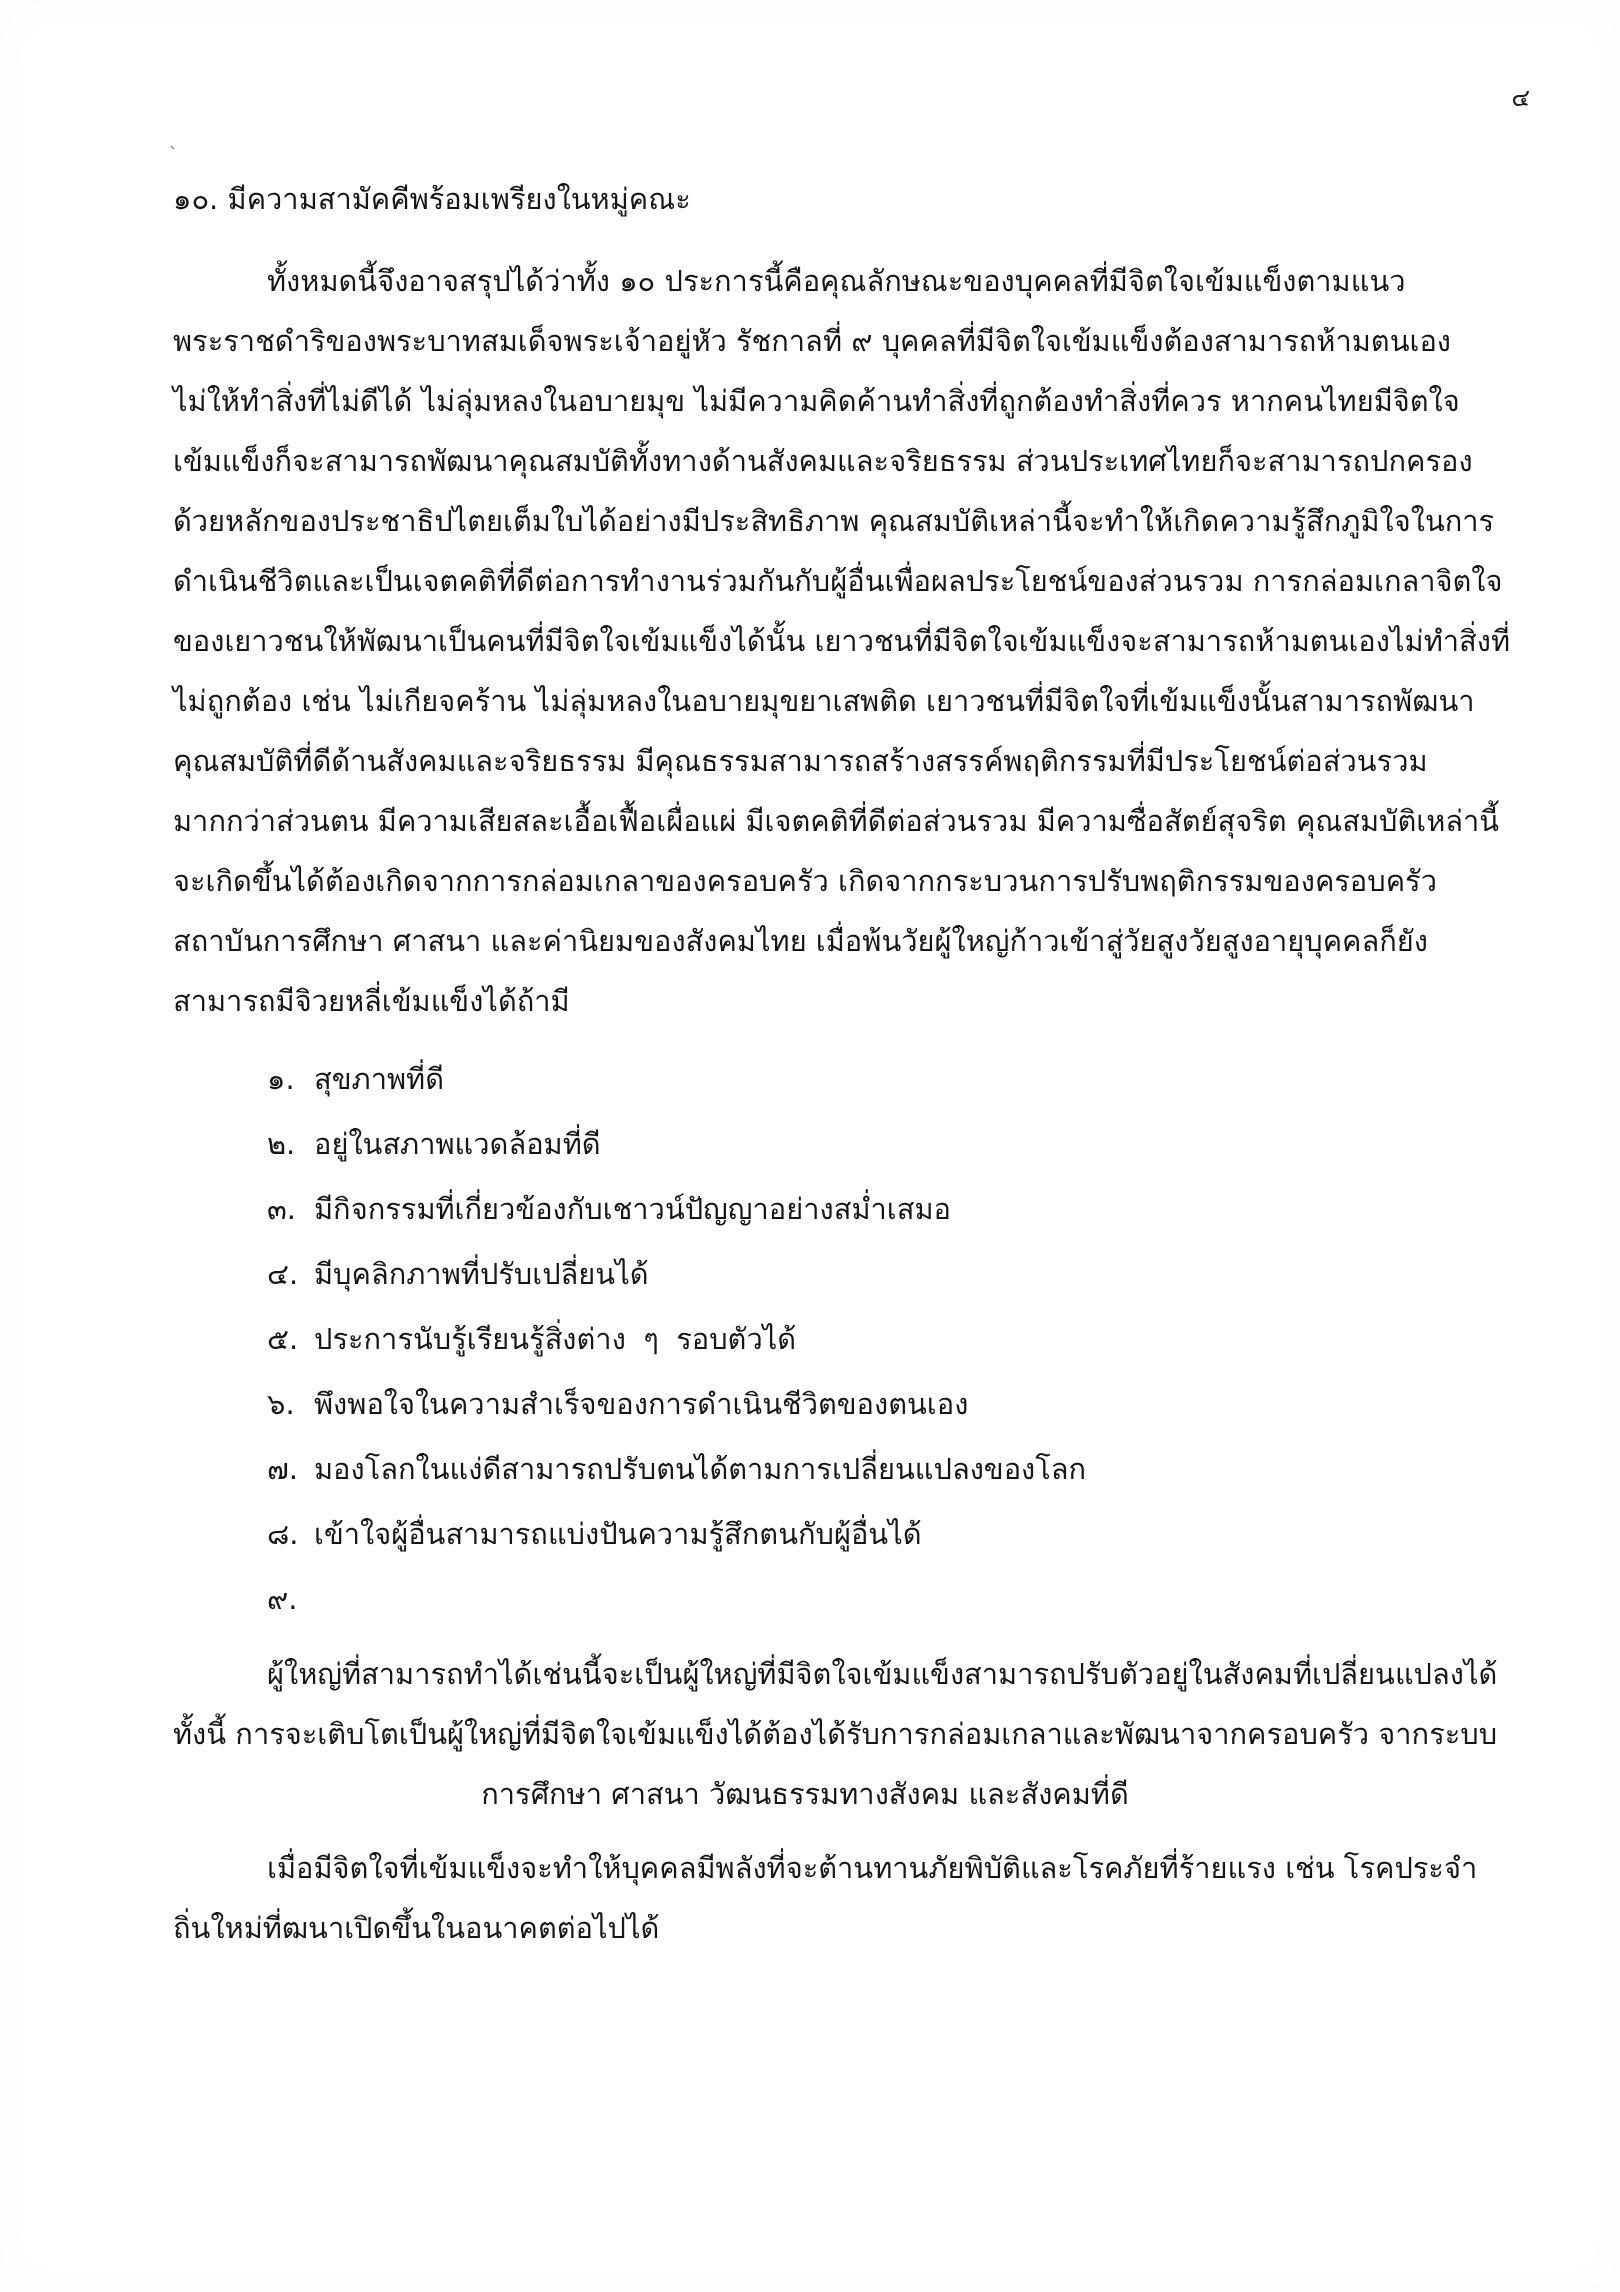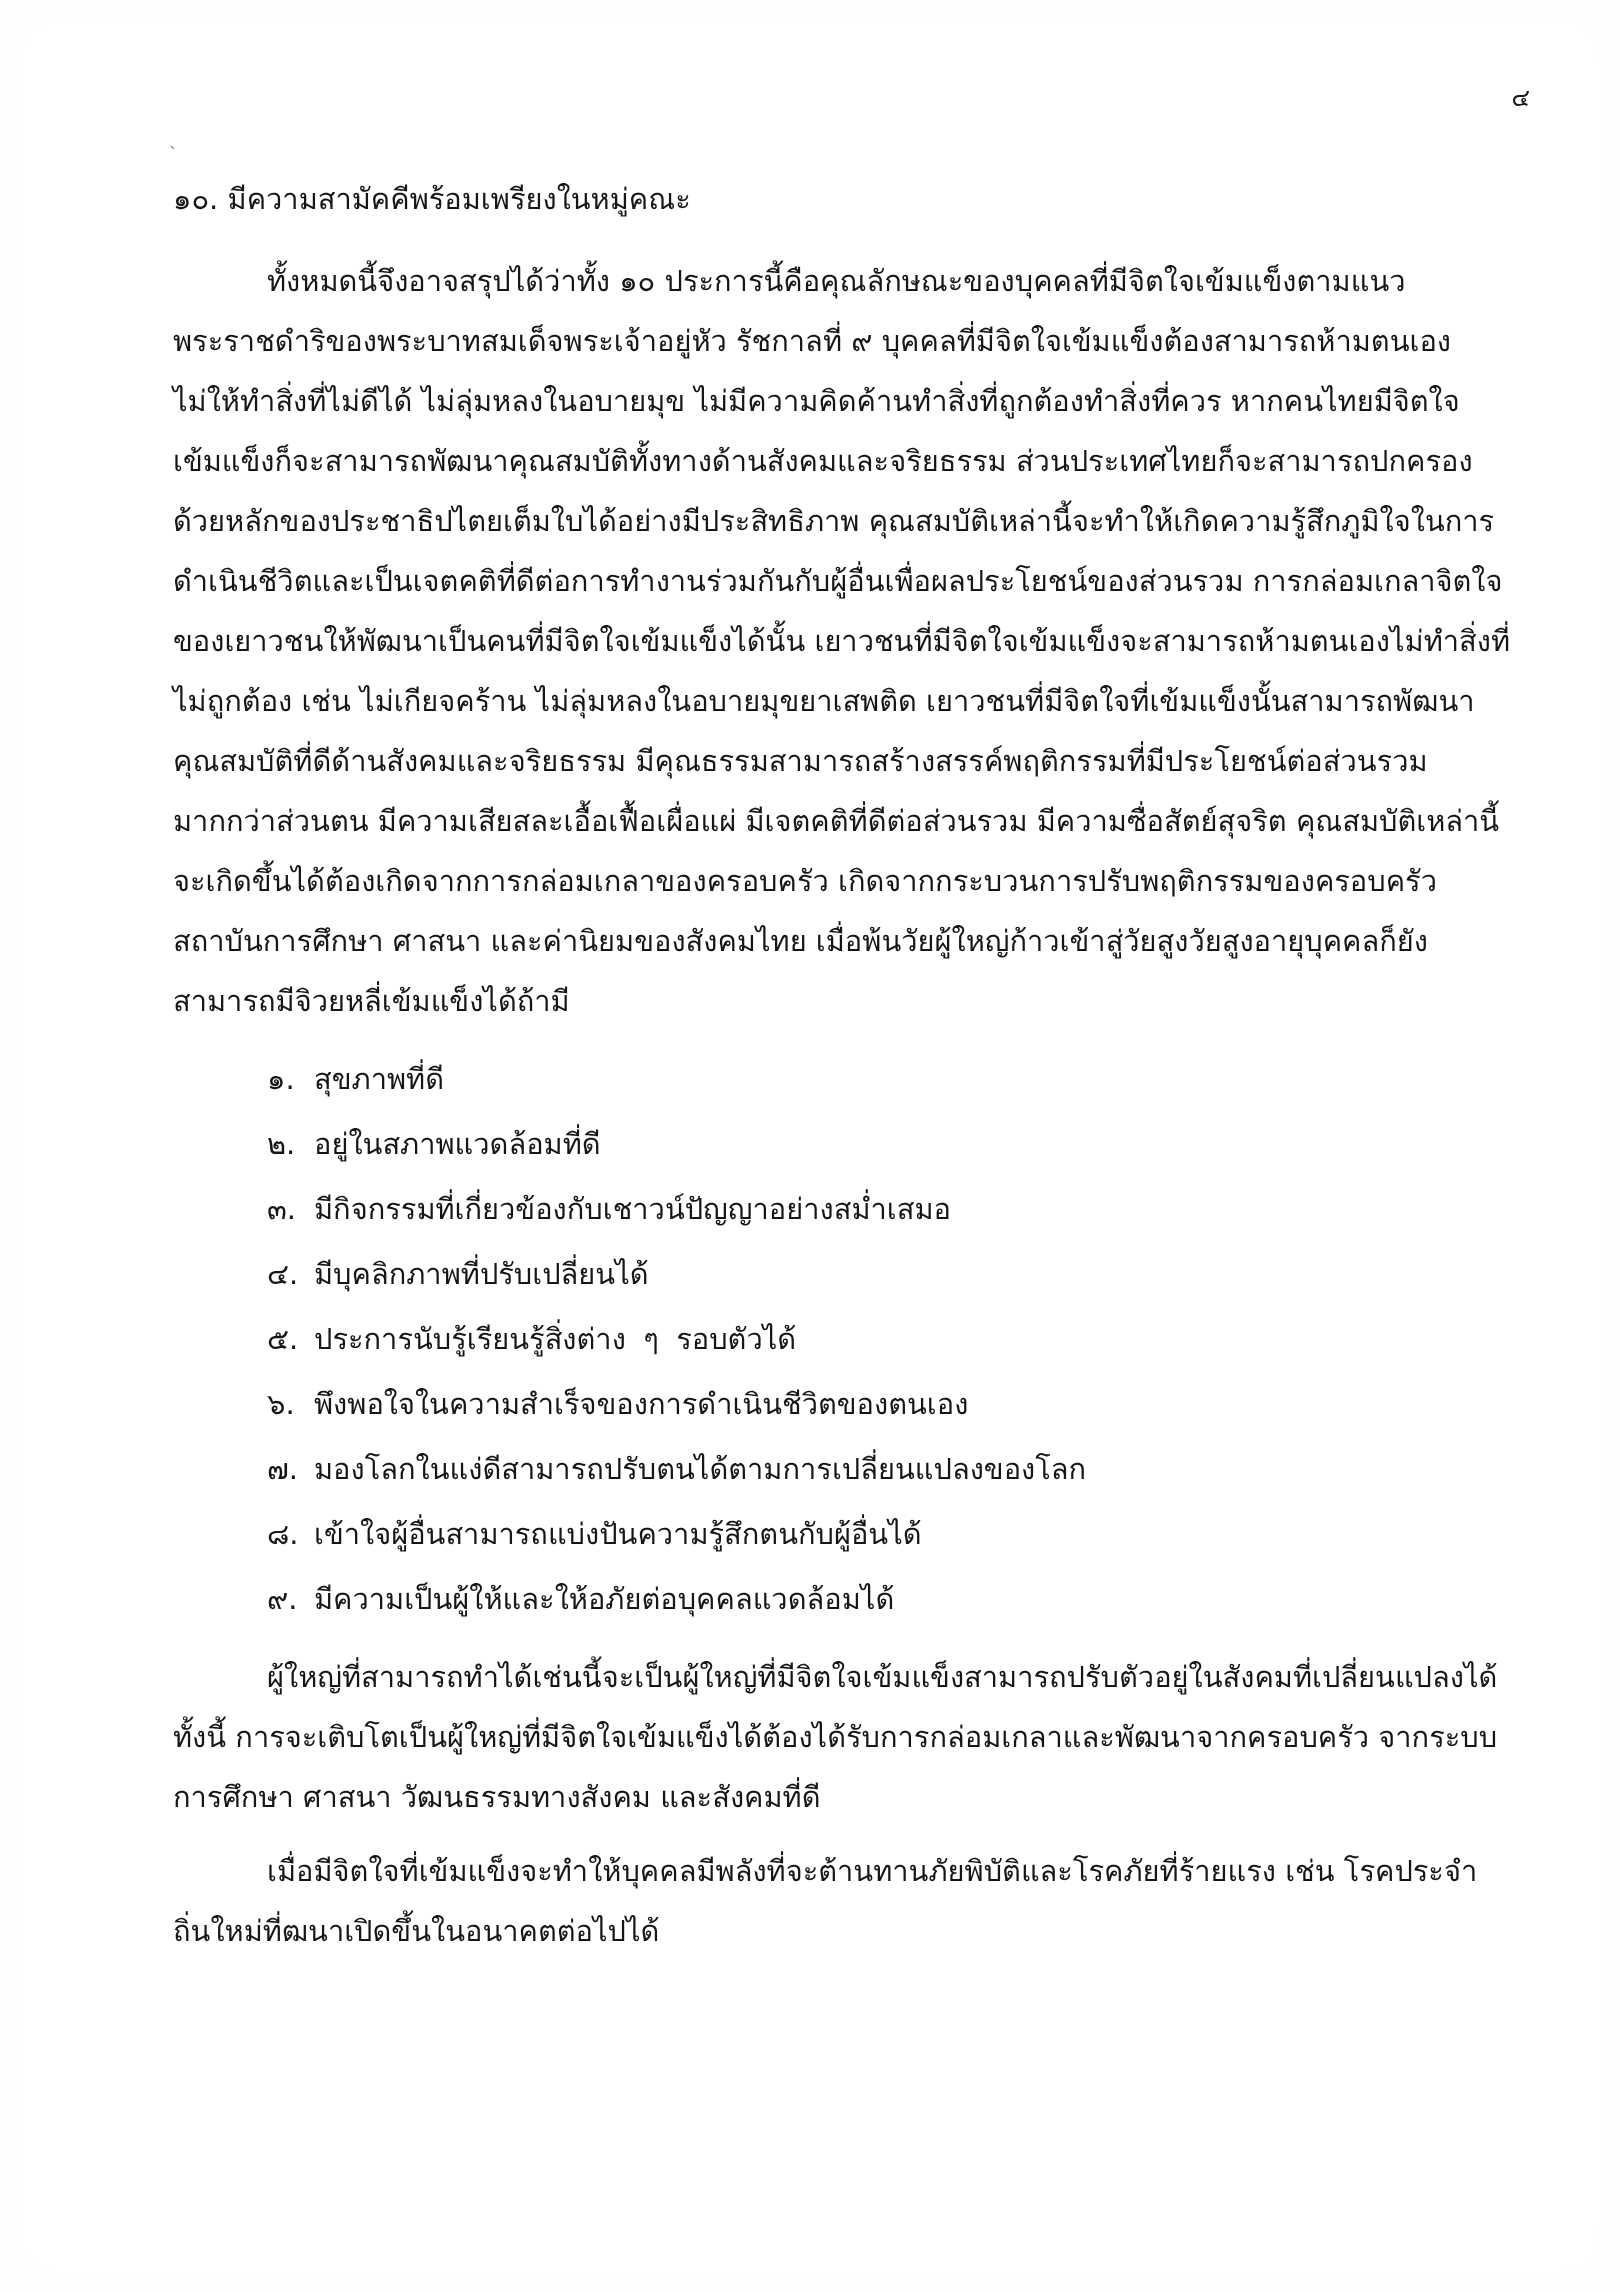--- a/index.html
+++ b/index.html
@@ -93,20 +93,21 @@
     min-width: 47px;
     flex: 0 0 auto;
   }
   .numbered-list li .txt {
     flex: 1 1 auto;
     font-family: Liberation Mono, monospace;
   }
 
   .para.tail {
     margin-top: 13.7px;
+    text-align: center;
   }
   .para.tail2 {
     margin-top: 13.7px;
   }
 </style>
 </head>
 <body>
 
 <div class="page">
 
@@ -162,21 +163,20 @@
       <li>
         <span class="num">๗.</span>
         <span class="txt">มองโลกในแง่ดีสามารถปรับตนได้ตามการเปลี่ยนแปลงของโลก</span>
       </li>
       <li>
         <span class="num">๘.</span>
         <span class="txt">เข้าใจผู้อื่นสามารถแบ่งปันความรู้สึกตนกับผู้อื่นได้</span>
       </li>
       <li>
         <span class="num">๙.</span>
-        <span class="txt">มีความเป็นผู้ให้และให้อภัยต่อบุคคลแวดล้อมได้</span>
       </li>
     </ol>
 
     <div class="body-text para tail">
       <span class="line indent">ผู้ใหญ่ที่สามารถทำได้เช่นนี้จะเป็นผู้ใหญ่ที่มีจิตใจเข้มแข็งสามารถปรับตัวอยู่ในสังคมที่เปลี่ยนแปลงได้</span>
       <span class="line">ทั้งนี้ การจะเติบโตเป็นผู้ใหญ่ที่มีจิตใจเข้มแข็งได้ต้องได้รับการกล่อมเกลาและพัฒนาจากครอบครัว จากระบบ</span>
       <span class="line">การศึกษา ศาสนา วัฒนธรรมทางสังคม และสังคมที่ดี</span>
     </div>
 
     <div class="body-text para tail2">

